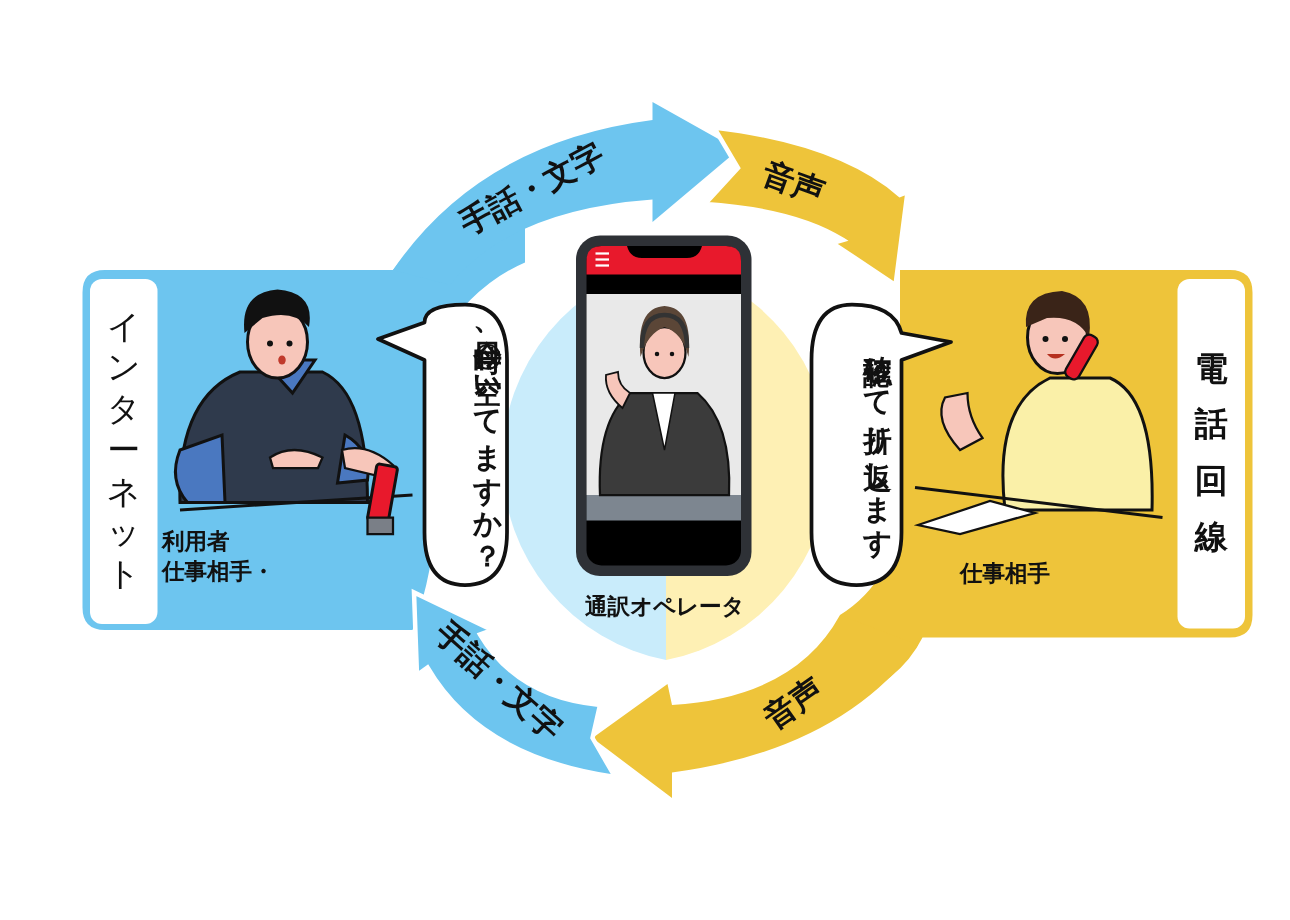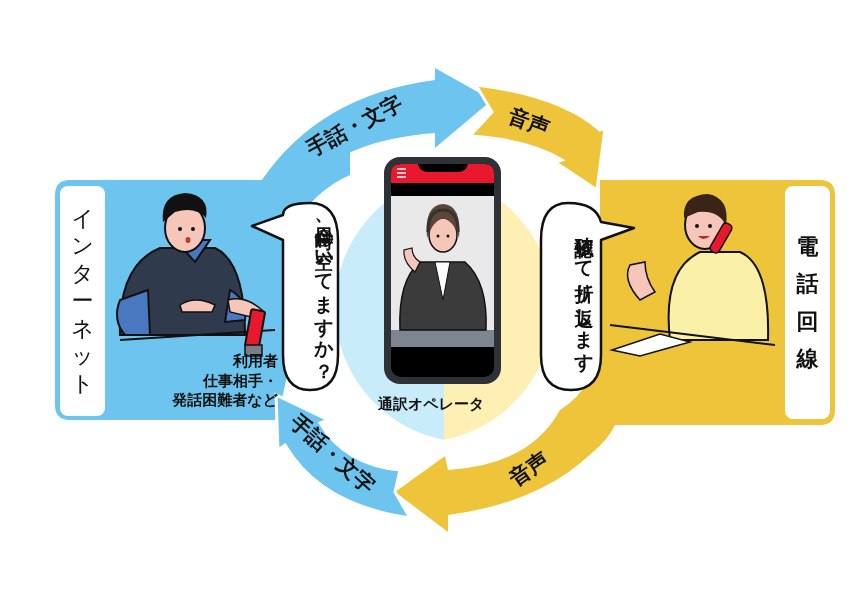--- a/index.html
+++ b/index.html
@@ -1,21 +1,21 @@
 <!DOCTYPE html>
 <html><head>
 <meta charset="utf-8">
 <style>
   html,body{margin:0;padding:0;background:#ffffff;}
   body{width:860px;height:613px;position:relative;overflow:hidden;font-family:"DejaVu Sans","Liberation Sans",sans-serif;}
   #stage{position:absolute;left:0;top:0;width:860px;height:613px;}
   .abs{position:absolute;}
   .vlabel{position:absolute;display:flex;flex-direction:column;align-items:center;justify-content:center;font-size:22px;font-weight:bold;color:#111;line-height:1.25;}
   .vlabel span{display:block;}
-  .caption{position:absolute;text-align:right;font-size:15px;font-weight:bold;color:#111;line-height:1.3;}
+  .caption{position:absolute;text-align:left;font-size:15px;font-weight:bold;color:#111;line-height:1.3;}
   .bubble-text{position:absolute;writing-mode:vertical-rl;font-size:19px;font-weight:bold;color:#111;line-height:1.15;letter-spacing:1px;}
   .arrow-label{position:absolute;font-size:21px;font-weight:bold;color:#111;white-space:nowrap;transform-origin:center center;}
   .op-caption{position:absolute;font-size:15px;font-weight:bold;color:#111;white-space:nowrap;}
 </style>
 </head>
 <body>
 
 <div id="stage">
 
   <svg class="abs" style="left:0;top:0" width="860" height="613" viewBox="0 0 860 613">
@@ -124,29 +124,29 @@
   <div class="vlabel" style="left:785px;top:188px;width:45px;height:229px;line-height:1.7;">
     <span>電</span>
     <span>話</span>
     <span>回</span>
     <span>線</span>
   </div>
 
   <div class="caption" style="left:108px;top:352px;width:170px;">
     <div>利用者</div>
     <div>仕事相手・</div>
-    <div>発話困難者など</div>
   </div>
 
   <div class="caption" style="left:640px;top:373px;width:110px;">
+    <div>仕事相手</div>
   </div>
 
   <div class="bubble-text" style="left:287px;top:212px;height:170px;width:48px;">今日〇時、空いてますか？</div>
   <div class="bubble-text" style="left:547px;top:222px;height:160px;width:48px;">確認して折り返します</div>
 
-  <div class="op-caption" style="left:378px;top:395px;">通訳オペレータ</div>
+  <div class="op-caption" style="left:390px;top:395px;">通訳オペレータ</div>
 
   <div class="arrow-label" style="left:302px;top:112px;transform:rotate(-28deg);">手話・文字</div>
   <div class="arrow-label" style="left:508px;top:108px;transform:rotate(20deg);">音声</div>
   <div class="arrow-label" style="left:508px;top:455px;transform:rotate(-35deg);">音声</div>
   <div class="arrow-label" style="left:280px;top:440px;transform:rotate(42deg);">手話・文字</div>
 
 </div>
 
 </body></html>

